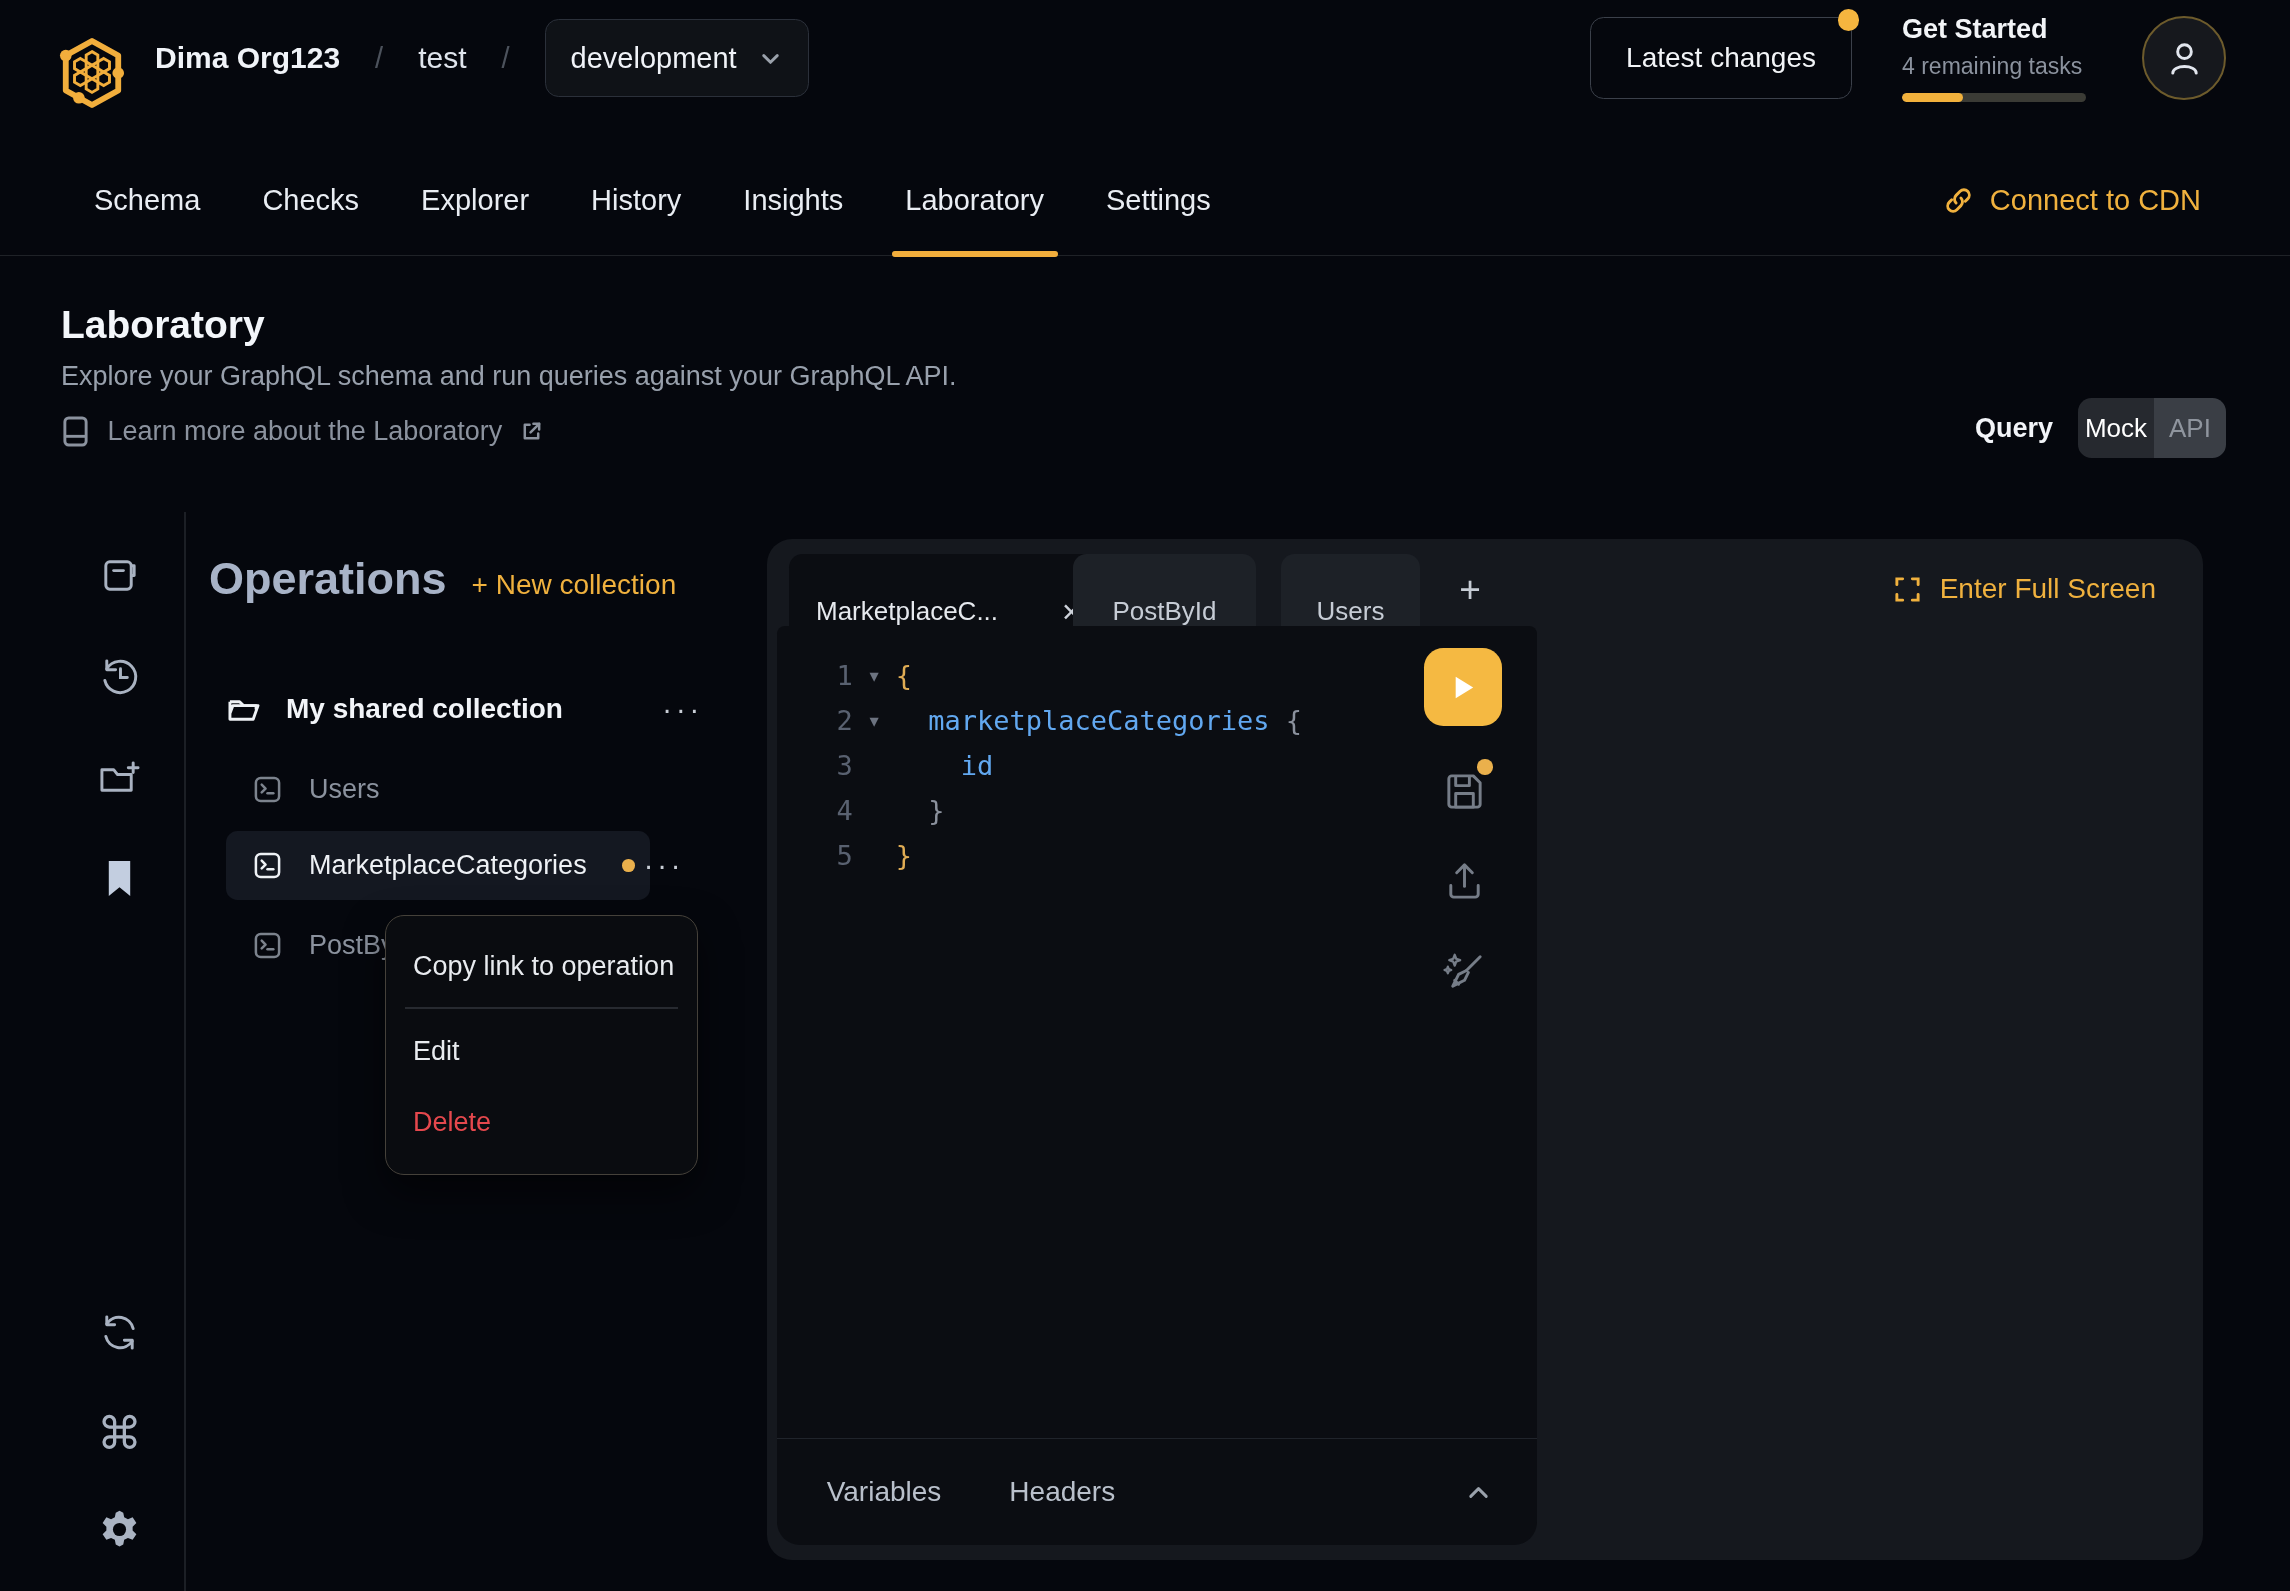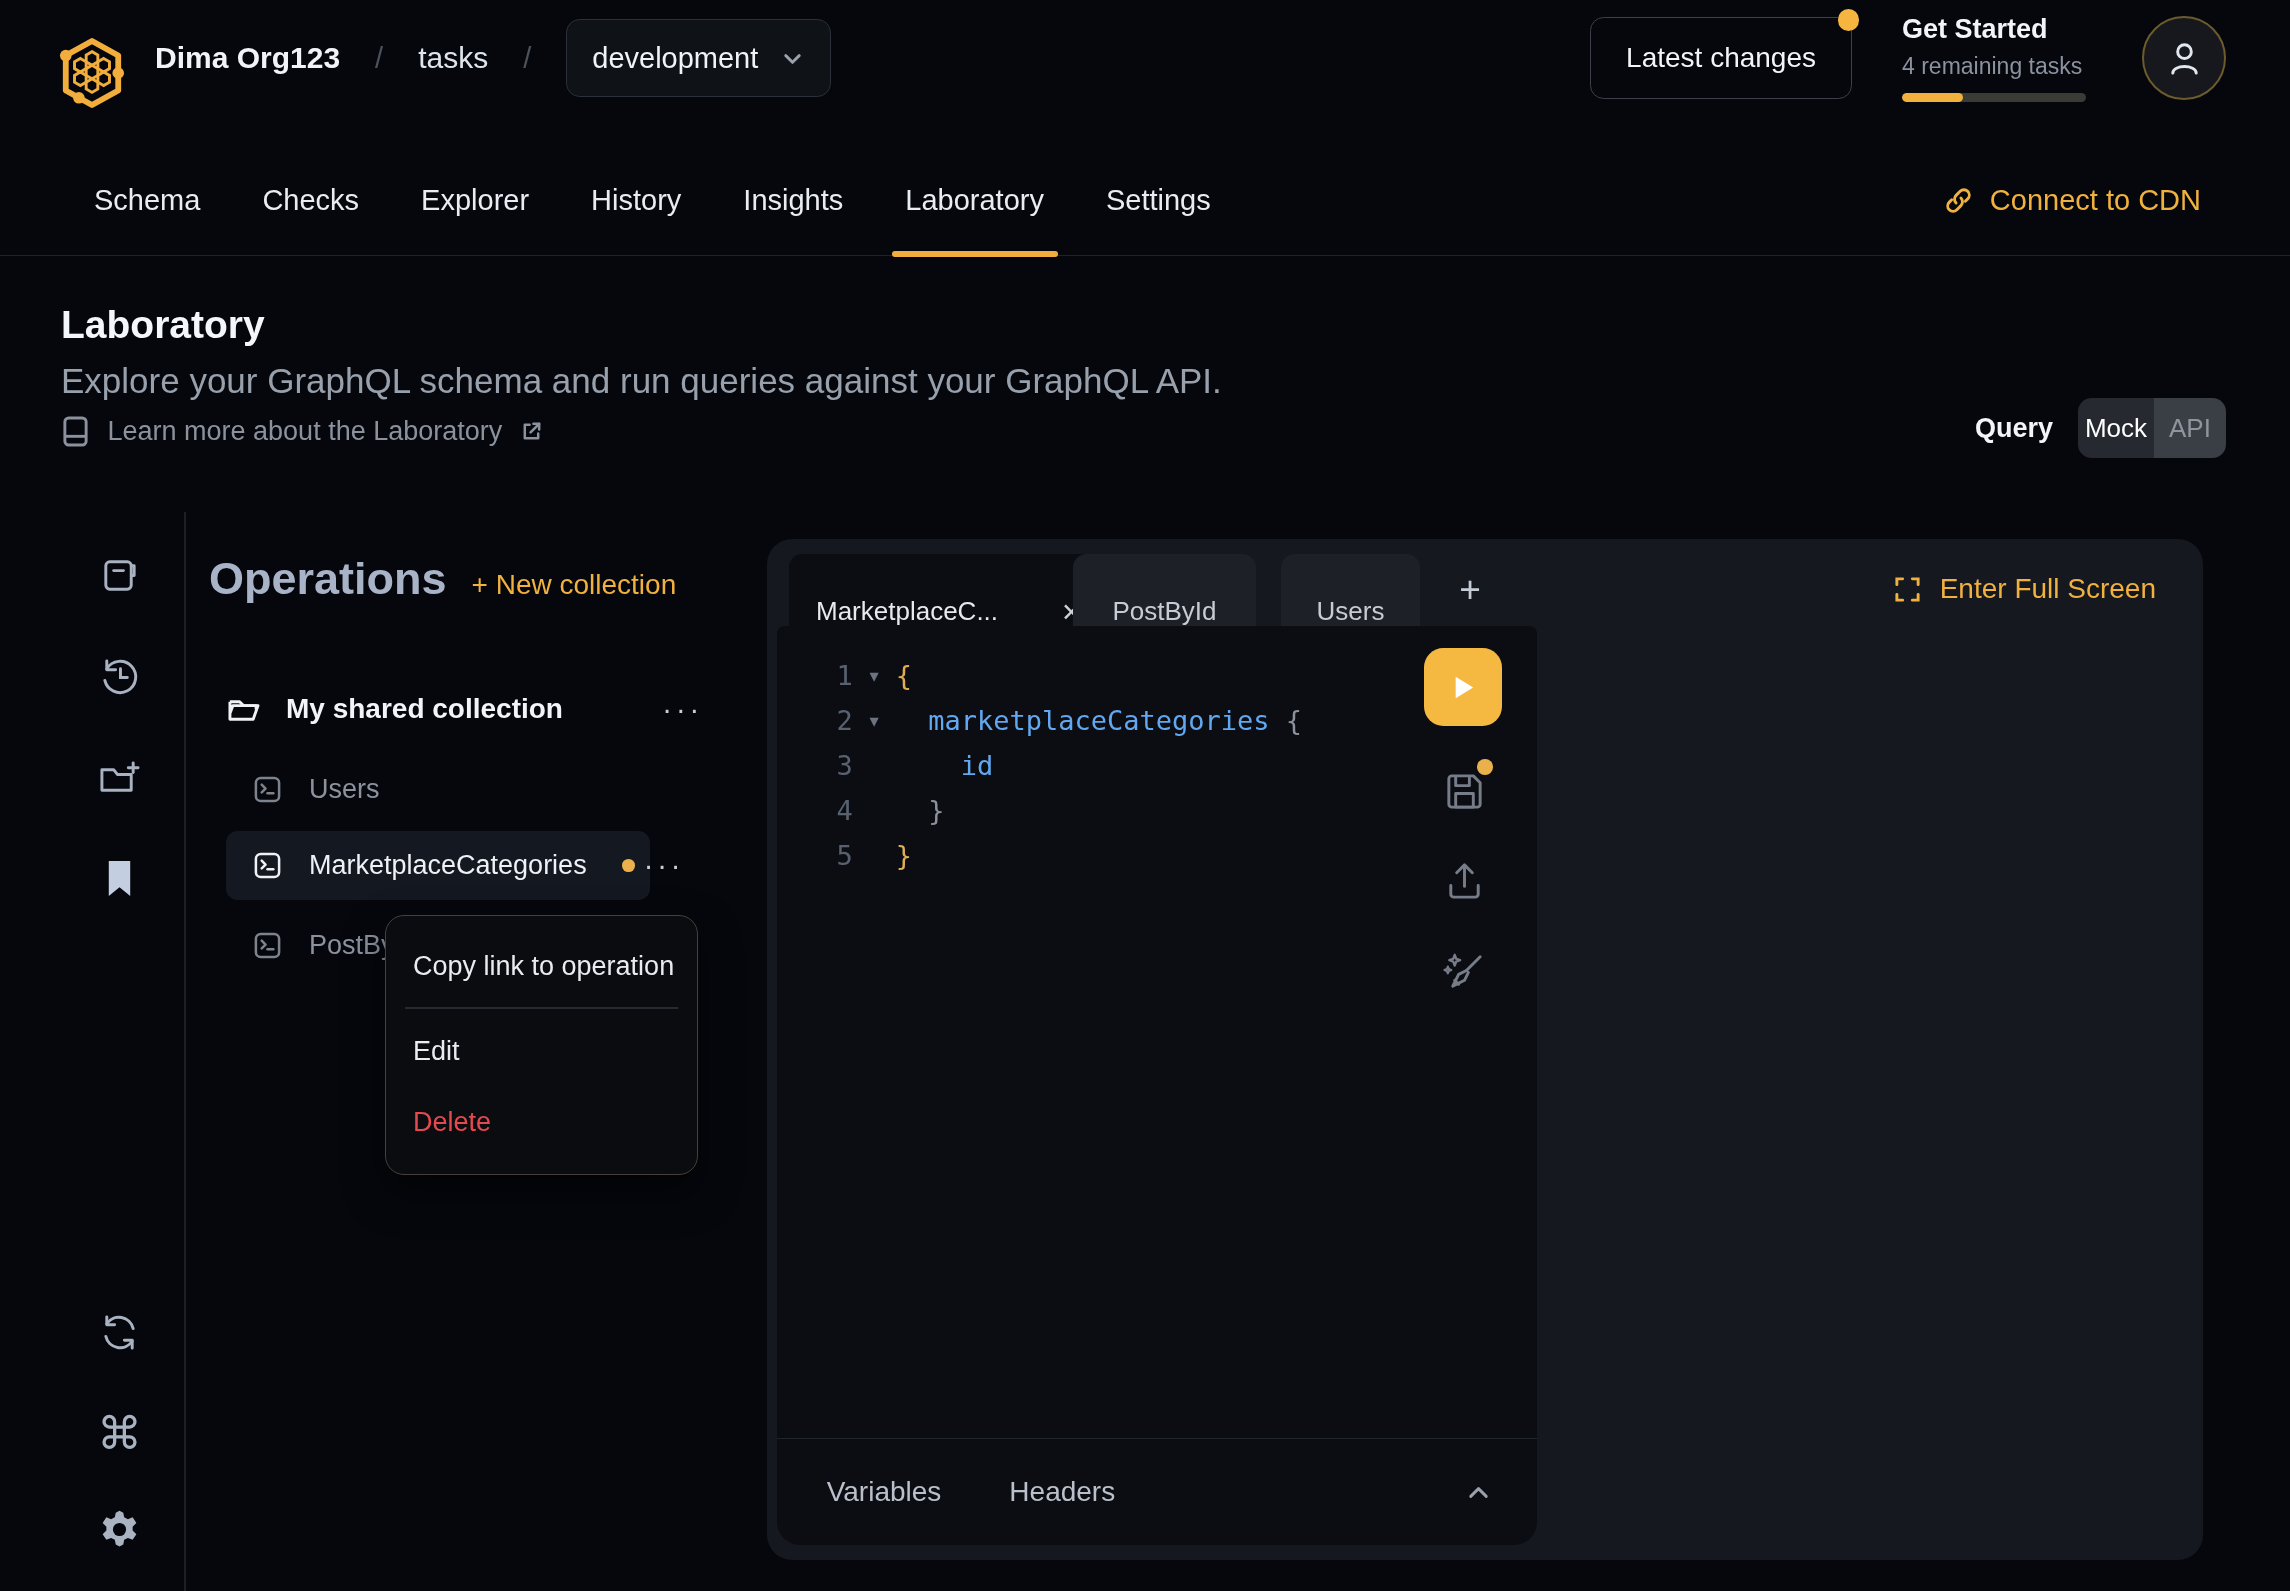--- a/index.html
+++ b/index.html
@@ -32,21 +32,21 @@
   .navrow{position:absolute;left:0;top:146px;width:2290px;height:109px;border-bottom:1.9px solid #1f2227;}
   .navtabs{position:absolute;left:94px;top:0;height:109px;display:flex;gap:62px;}
   .navtab{position:relative;height:109px;display:flex;align-items:center;font-size:29px;color:#e9edf3;}
   .navtab.active::after{content:"";position:absolute;left:-13.6px;right:-13.6px;bottom:-1.9px;height:5.8px;
                         background:#f2ae3c;border-radius:2.9px;}
   .cdn-link{position:absolute;right:89px;top:0;height:109px;display:flex;align-items:center;gap:15.5px;
             color:#f0b13e;font-size:29px;}
 
   
   .lab-title{position:absolute;left:61px;top:303px;font-size:39px;font-weight:700;color:#f3f6fa;}
-  .lab-desc{position:absolute;left:61px;top:361px;font-size:35px;color:#98a0ac;}
+  .lab-desc{position:absolute;left:61px;top:361px;font-size:27px;color:#98a0ac;}
   .learn-row{position:absolute;left:61px;top:415px;display:flex;align-items:center;gap:17.5px;
              color:#8b929e;font-size:27px;}
   .connect-ep-btn{position:absolute;left:1488px;top:315px;width:434px;height:66px;border:1.9px solid #3e434c;
                   border-radius:13.6px;display:flex;align-items:center;justify-content:center;
                   font-size:27px;color:#eef1f5;}
   .mock-ep-btn{position:absolute;left:1958px;top:315px;height:66px;display:flex;align-items:center;
                font-size:27px;color:#eef1f5;}
   .query-row{position:absolute;right:64px;top:398px;display:flex;align-items:center;gap:25px;}
   .query-label{font-size:27px;font-weight:700;color:#f2f4f8;}
   .seg-toggle{display:flex;height:60px;border-radius:13.6px;overflow:hidden;}
@@ -139,21 +139,21 @@
           <path d="M23 24 l6 3.5 v7 l-6 3.5 l-6 -3.5 v-7 Z"></path>
           <path d="M47 24 l6 3.5 v7 l-6 3.5 l-6 -3.5 v-7 Z"></path>
           <path d="M23 38 l6 3.5 v7 l-6 3.5 l-6 -3.5 v-7 Z"></path>
           <path d="M47 38 l6 3.5 v7 l-6 3.5 l-6 -3.5 v-7 Z"></path>
         </g>
       </svg>
     </div>
     <div class="crumbs">
       <span class="crumb-org">Dima Org123</span>
       <span class="crumb-sep">/</span>
-      <span class="crumb-proj">tasks</span>
+      <span class="crumb-proj">test</span>
       <span class="crumb-sep">/</span>
       <div class="target-select">
         <span>development</span>
         <span>
           <svg width="25" height="25" viewBox="0 0 26 26">
               <path d="M6 10 l7 7 l7 -7" fill="none" stroke="#9aa1ab" stroke-width="3" stroke-linecap="round" stroke-linejoin="round"></path>
             </svg>
         </span>
       </div>
     </div>

